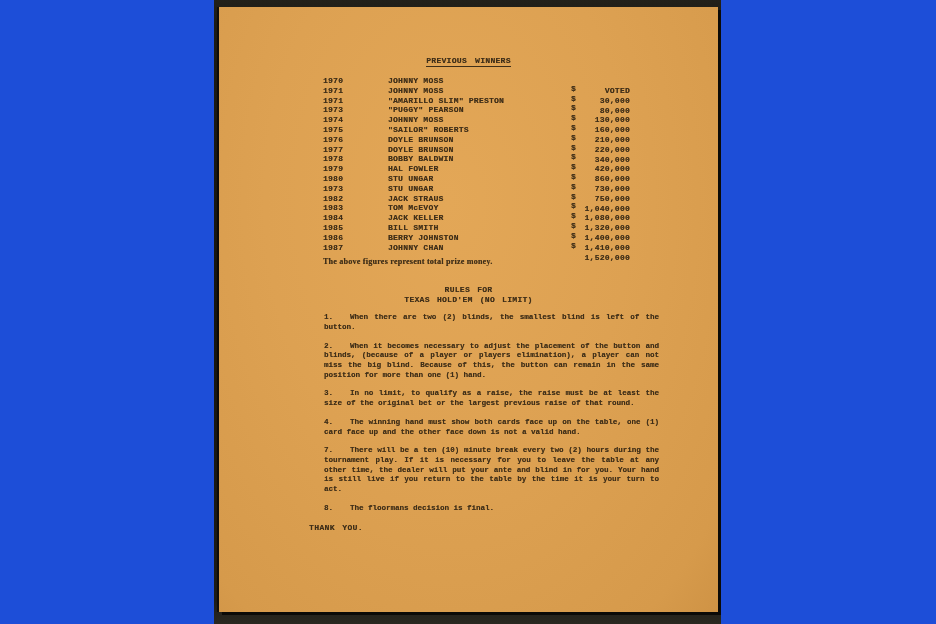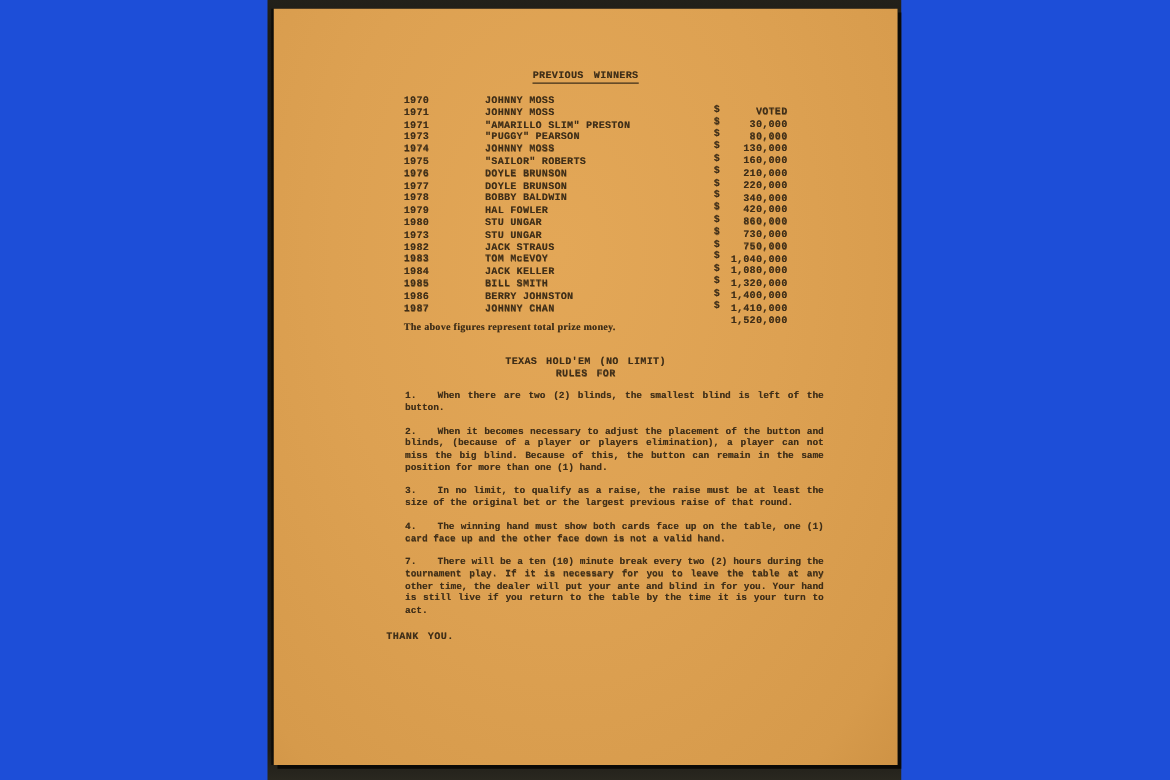--- a/index.html
+++ b/index.html
@@ -217,28 +217,29 @@
           <span class="c-year">1987</span>
           <span class="c-name">JOHNNY CHAN</span>
           <span class="c-dollar">$</span>
           <span class="c-amount">1,520,000</span>
         </div>
       </div>
 
     <p class="note">The above figures represent total prize money.</p>
 
     <div class="rules-head">
+      <div>RULES FOR</div>
       <div>TEXAS HOLD'EM (NO LIMIT)</div>
-      <div>RULES FOR</div>
     </div>
 
     <div class="rules">
         <p class="rule"><span class="rnum">1.</span><span class="rgap"></span><span class="rtext">When there are two (2) blinds, the smallest blind is left of the button.</span></p>
         <p class="rule"><span class="rnum">2.</span><span class="rgap"></span><span class="rtext">When it becomes necessary to adjust the placement of the button and blinds, (because of a player or players elimination), a player can not miss the big blind.  Because of this, the button can remain in the same position for more than one (1) hand.</span></p>
         <p class="rule"><span class="rnum">3.</span><span class="rgap"></span><span class="rtext">In no limit, to qualify as a raise, the raise must be at least the size of the original bet or the largest previous raise of that round.</span></p>
         <p class="rule"><span class="rnum">4.</span><span class="rgap"></span><span class="rtext">The winning hand must show both cards face up on the table, one (1) card face up and the other face down is not a valid hand.</span></p>
         <p class="rule"><span class="rnum">7.</span><span class="rgap"></span><span class="rtext">There will be a ten (10) minute break every two (2) hours during the tournament play.  If it is necessary for you to leave the table at any other time, the dealer will put your ante and blind in for you.  Your hand is still live if you return to the table by the time it is your turn to act.</span></p>
+        <p class="rule"><span class="rnum">8.</span><span class="rgap"></span><span class="rtext">The floormans decision is final.</span></p>
       </div>
 
     <p class="closing">THANK YOU.</p>
 
   </div>
 </div>
 
 </body></html>

